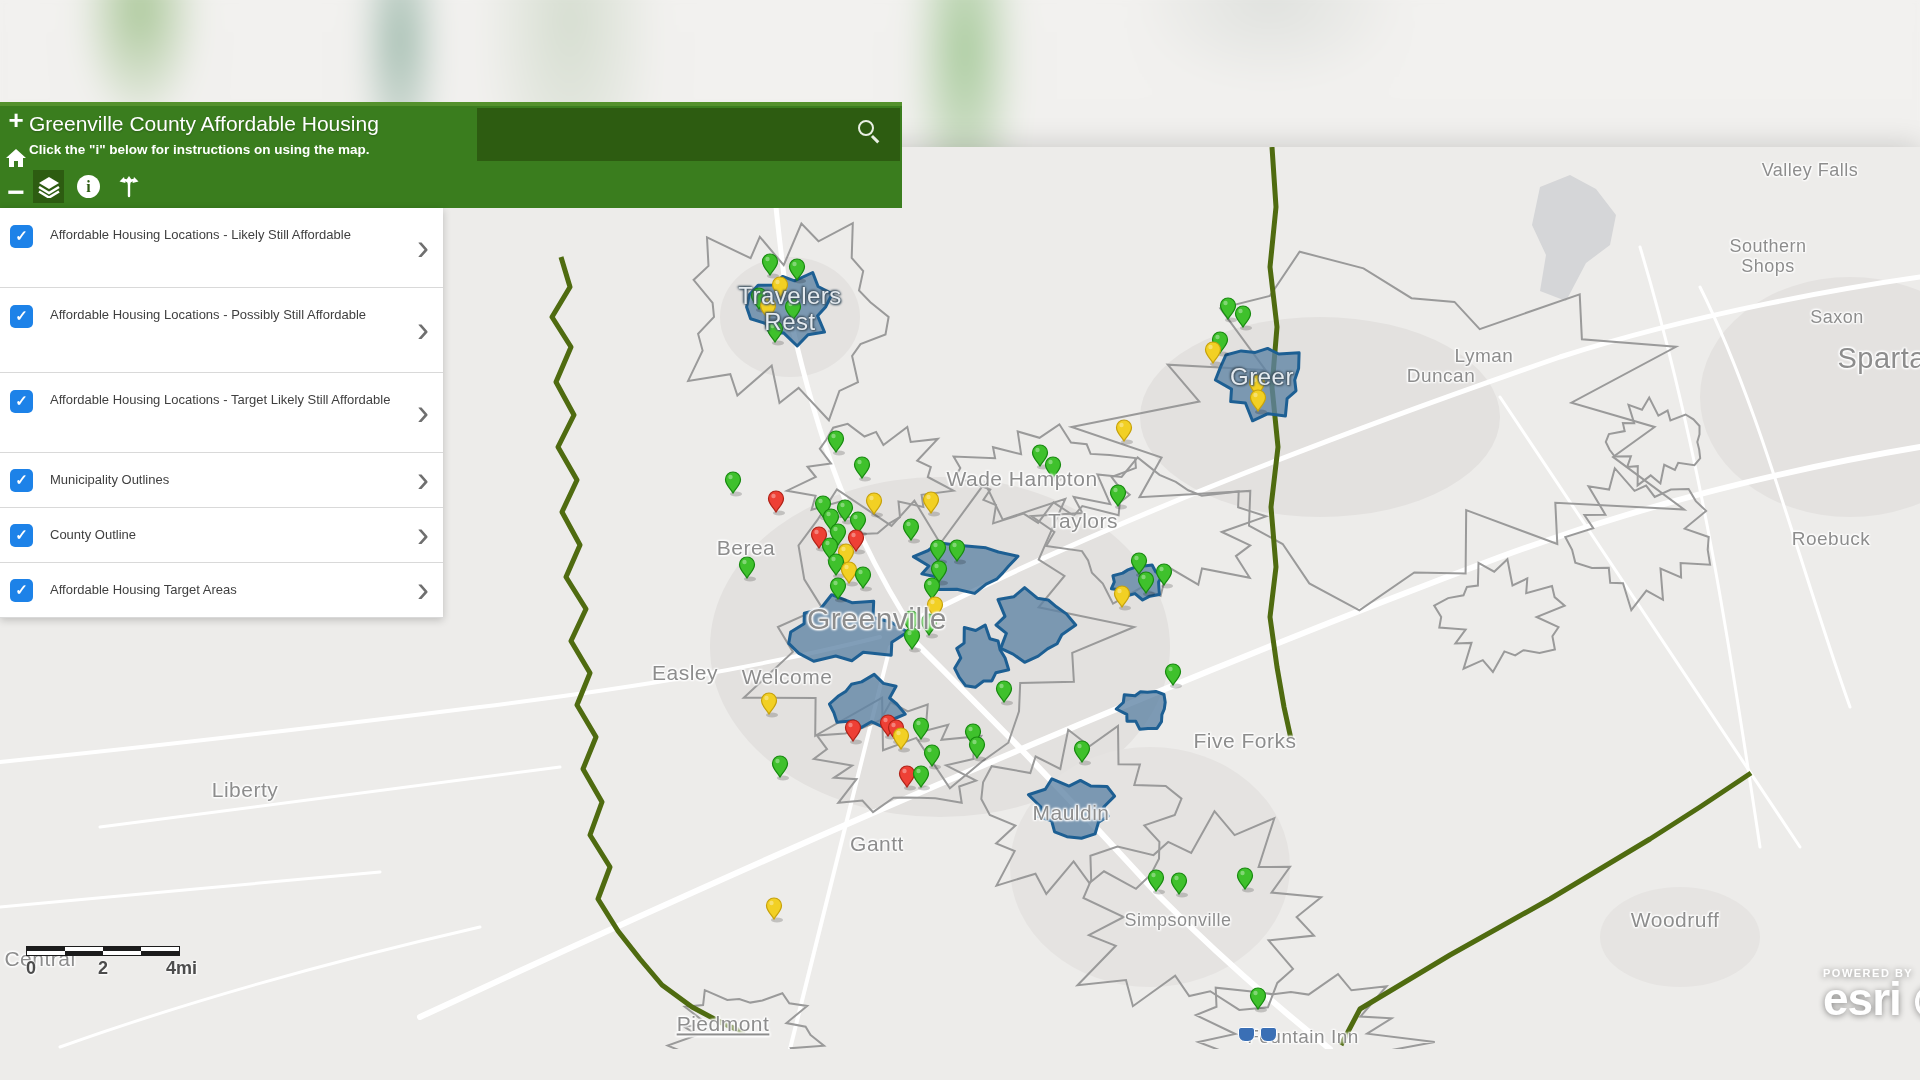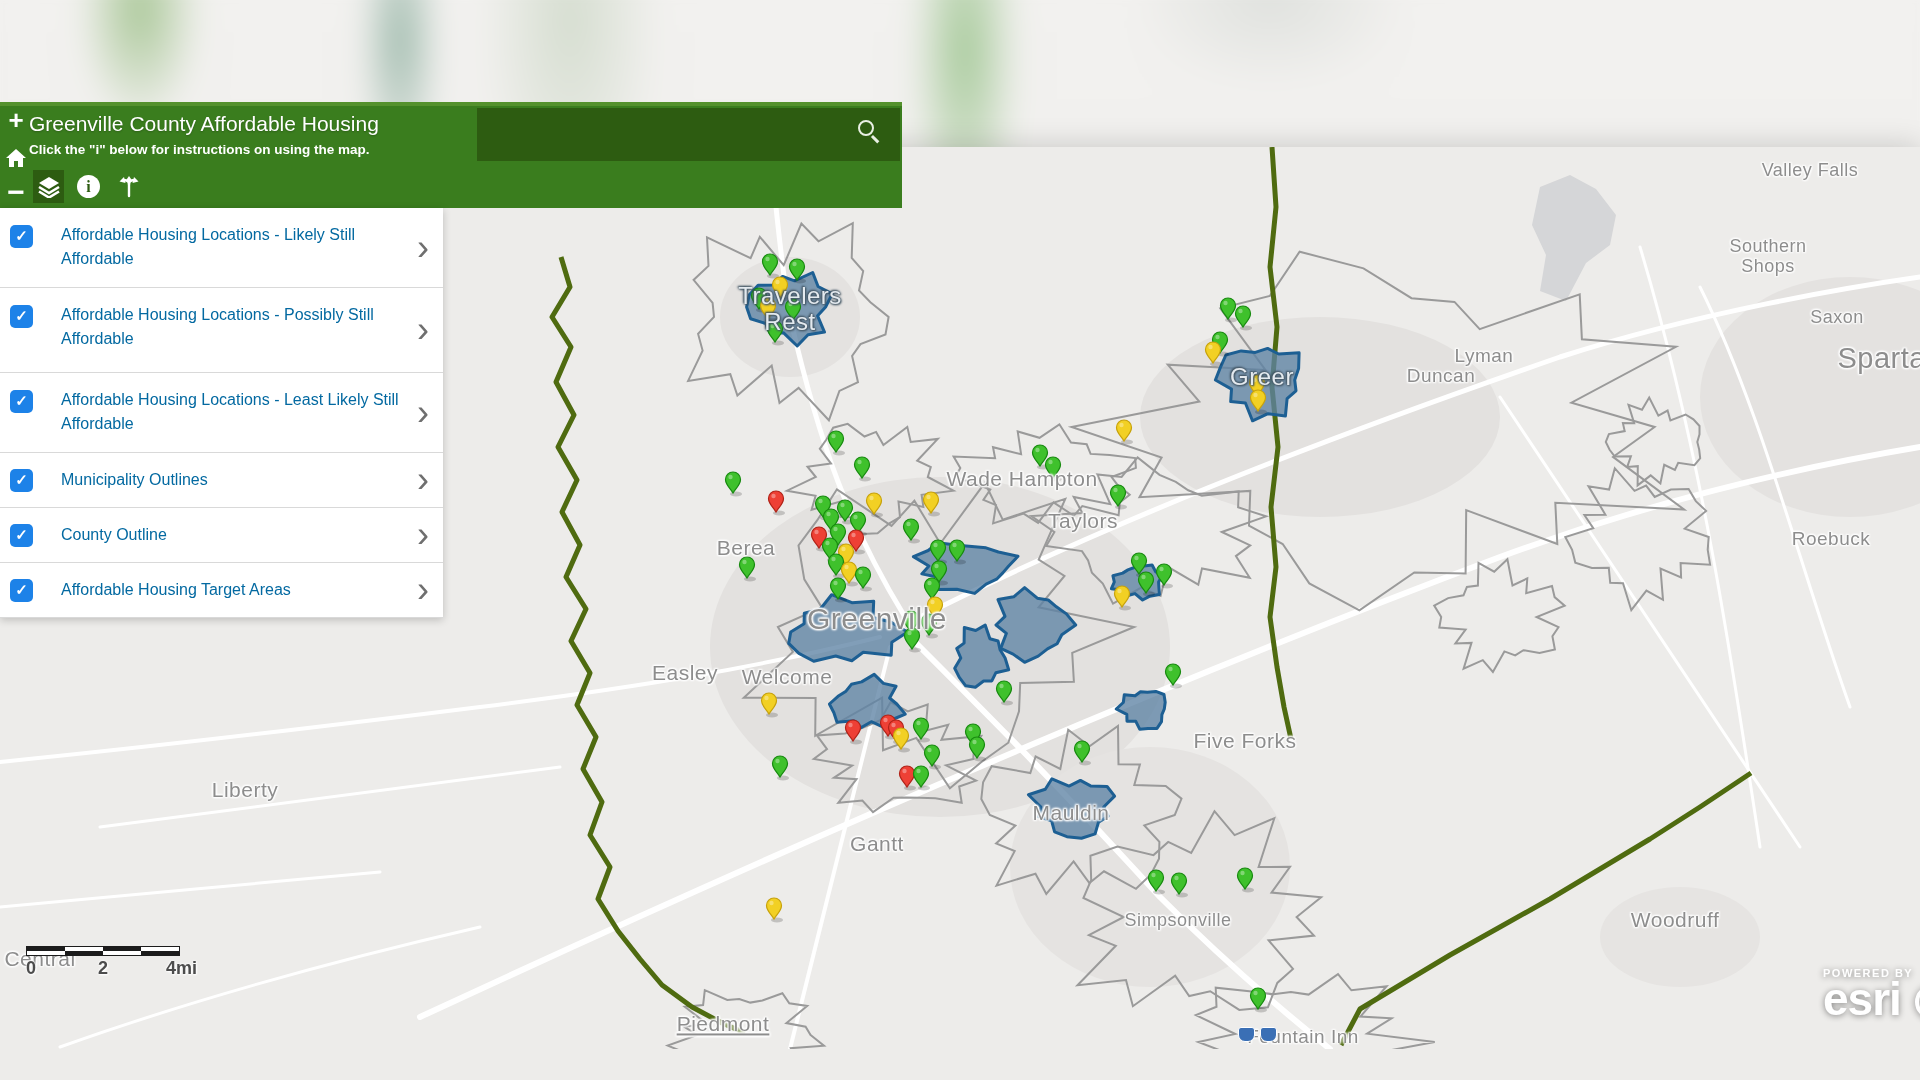--- a/index.html
+++ b/index.html
@@ -79,21 +79,21 @@
   .search-glyph:after { content:""; position:absolute; left:13px; top:13px; width:9px; height:2.5px;
     background:#e9f0e4; transform:rotate(45deg); transform-origin:0 0; }
 
   
   .layer-panel { position:absolute; left:0; top:208px; width:443px; background:#fff; z-index:6;
     box-shadow:0 2px 8px rgba(0,0,0,.2); }
   .layer-row { position:relative; display:flex; align-items:flex-start; padding:15px 44px 0 10px;
     border-bottom:1px solid #d9d9d9; cursor:default; }
   .layer-row .checkbox { flex:0 0 auto; width:23px; height:23px; background:#1d82e8; border-radius:5px;
     color:#fff; font-size:15px; font-weight:bold; text-align:center; line-height:22px; margin-top:2px; cursor:pointer; }
-  .layer-row .lbl { flex:1; margin-left:28px; font-size:16px; color:#0369a1; line-height:24px; }
+  .layer-row .lbl { flex:1; margin-left:17px; font-size:13px; color:#404040; line-height:24px; }
   .layer-row .chev { position:absolute; right:14px; top:50%; transform:translateY(-50%); font-size:36px;
     color:#6f6f6f; font-weight:normal; line-height:20px; cursor:pointer; }
   .layer-row.h2 { height:80px; } .layer-row.h2b { height:85px; } .layer-row.h1 { height:55px; align-items:center; padding-top:0; }
   .layer-row.h1 .checkbox { margin-top:0; }
 </style>
 </head>
 <body>
 
 <div class="bg-blur"></div>
 
@@ -610,21 +610,21 @@
     <div class="lbl">Affordable Housing Locations - Likely Still Affordable</div>
     <div class="chev">›</div>
   </div>
   <div class="layer-row h2b">
     <div class="checkbox">✓</div>
     <div class="lbl">Affordable Housing Locations - Possibly Still Affordable</div>
     <div class="chev">›</div>
   </div>
   <div class="layer-row h2">
     <div class="checkbox">✓</div>
-    <div class="lbl">Affordable Housing Locations - Least Likely Still Affordable</div>
+    <div class="lbl">Affordable Housing Locations - Target Likely Still Affordable</div>
     <div class="chev">›</div>
   </div>
   <div class="layer-row h1">
     <div class="checkbox">✓</div>
     <div class="lbl">Municipality Outlines</div>
     <div class="chev">›</div>
   </div>
   <div class="layer-row h1">
     <div class="checkbox">✓</div>
     <div class="lbl">County Outline</div>

